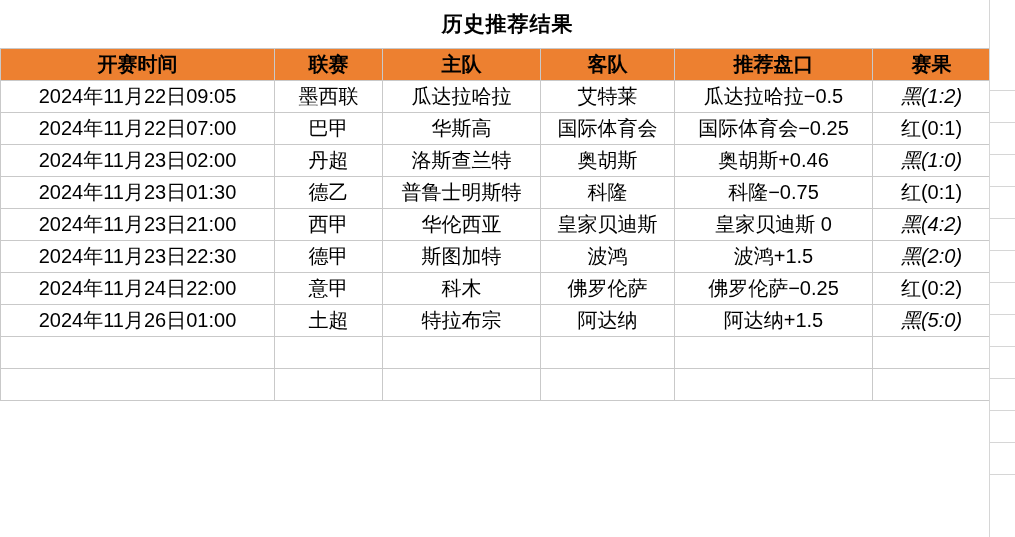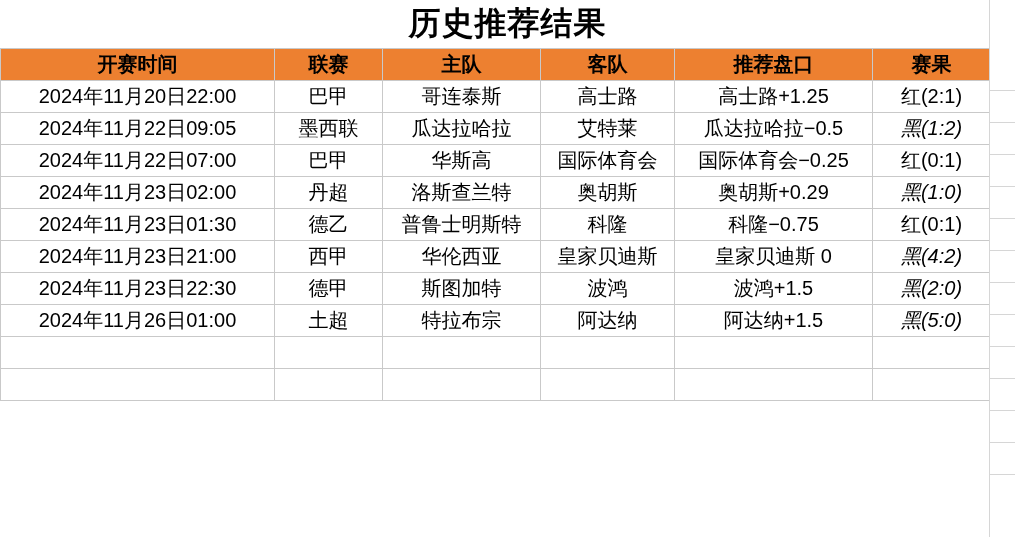--- a/index.html
+++ b/index.html
@@ -20,21 +20,21 @@
     background: #ffffff;
   }
   .title-row {
     height: 48px;
     display: flex;
     align-items: center;
     justify-content: center;
     background: #ffffff;
   }
   .title {
-    font-size: 32px;
+    font-size: 21px;
     font-weight: bold;
     color: #000000;
     letter-spacing: 1px;
   }
   table.grid {
     border-collapse: collapse;
     table-layout: fixed;
     width: 990px;
     margin: 0;
   }
@@ -111,49 +111,41 @@
         <th>开赛时间</th>
         <th>联赛</th>
         <th>主队</th>
         <th>客队</th>
         <th>推荐盘口</th>
         <th>赛果</th>
       </tr>
     </thead>
     <tbody>
       <tr>
-        <td>2024年11月20日22:00</td>
-        <td>巴甲</td>
-        <td>哥连泰斯</td>
-        <td>高士路</td>
-        <td>高士路+1.25</td>
-        <td class="res-red">红(2:1)</td>
-      </tr>
-      <tr>
         <td>2024年11月22日09:05</td>
         <td>墨西联</td>
         <td>瓜达拉哈拉</td>
         <td>艾特莱</td>
         <td>瓜达拉哈拉−0.5</td>
         <td class="res-black">黑(1:2)</td>
       </tr>
       <tr>
         <td>2024年11月22日07:00</td>
         <td>巴甲</td>
         <td>华斯高</td>
         <td>国际体育会</td>
         <td>国际体育会−0.25</td>
         <td class="res-red">红(0:1)</td>
       </tr>
       <tr>
         <td>2024年11月23日02:00</td>
         <td>丹超</td>
         <td>洛斯查兰特</td>
         <td>奥胡斯</td>
-        <td>奥胡斯+0.29</td>
+        <td>奥胡斯+0.46</td>
         <td class="res-black">黑(1:0)</td>
       </tr>
       <tr>
         <td>2024年11月23日01:30</td>
         <td>德乙</td>
         <td>普鲁士明斯特</td>
         <td>科隆</td>
         <td>科隆−0.75</td>
         <td class="res-red">红(0:1)</td>
       </tr>
@@ -167,20 +159,28 @@
       </tr>
       <tr>
         <td>2024年11月23日22:30</td>
         <td>德甲</td>
         <td>斯图加特</td>
         <td>波鸿</td>
         <td>波鸿+1.5</td>
         <td class="res-black">黑(2:0)</td>
       </tr>
       <tr>
+        <td>2024年11月24日22:00</td>
+        <td>意甲</td>
+        <td>科木</td>
+        <td>佛罗伦萨</td>
+        <td>佛罗伦萨−0.25</td>
+        <td class="res-red">红(0:2)</td>
+      </tr>
+      <tr>
         <td>2024年11月26日01:00</td>
         <td>土超</td>
         <td>特拉布宗</td>
         <td>阿达纳</td>
         <td>阿达纳+1.5</td>
         <td class="res-black">黑(5:0)</td>
       </tr>
       <tr class="empty-rows">
         <td></td>
         <td></td>

